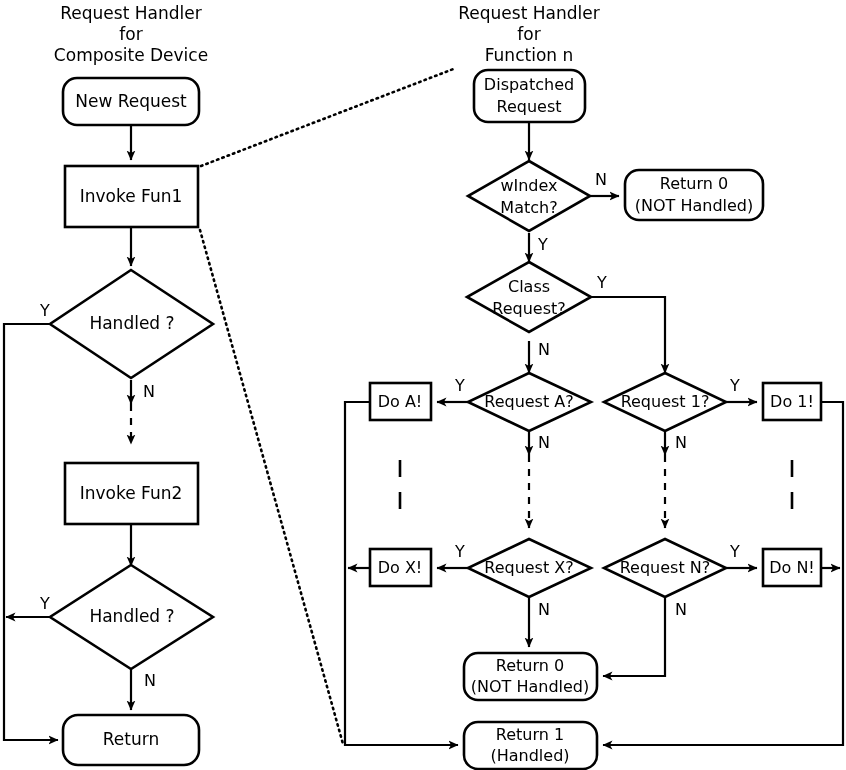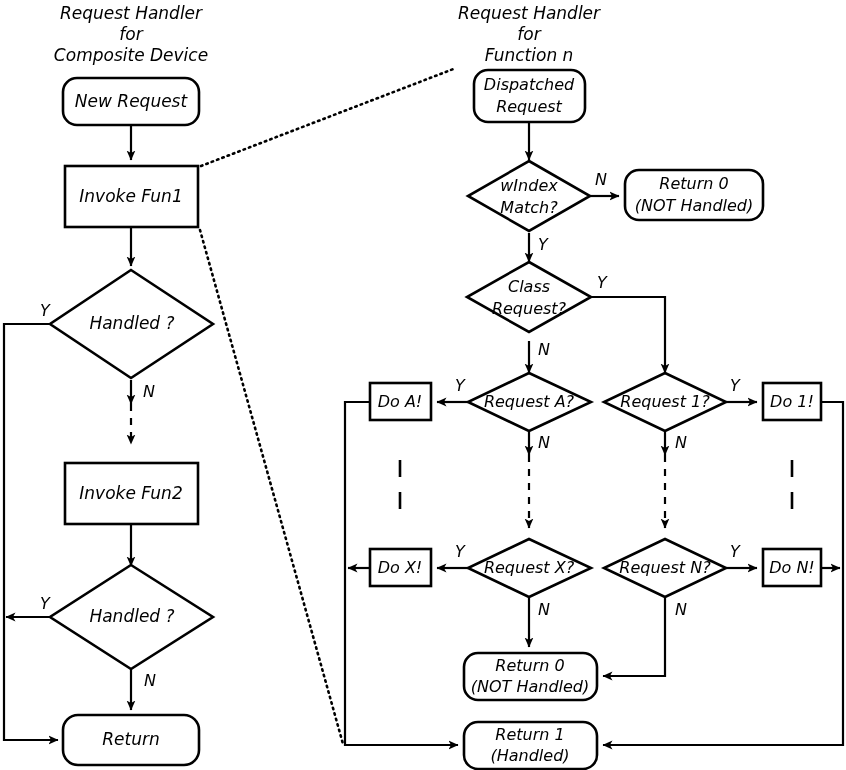--- a/index.html
+++ b/index.html
@@ -11,21 +11,20 @@
     width: 846px;
     height: 770px;
     font-family: "DejaVu Sans", sans-serif;
     overflow: hidden;
   }
   #diagram-root {
     position: relative;
     width: 846px;
     height: 770px;
     background: #ffffff;
-    font-style: italic;
   }
   svg#flow {
     display: block;
     width: 846px;
     height: 770px;
   }
   .shape-stroke {
     fill: #ffffff;
     stroke: #000000;
     stroke-width: 2.6;

